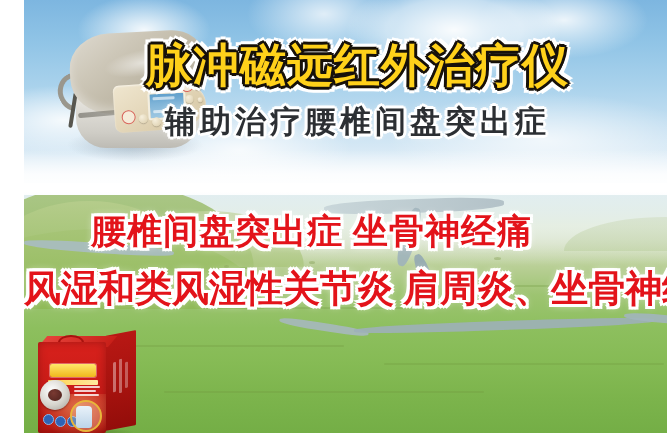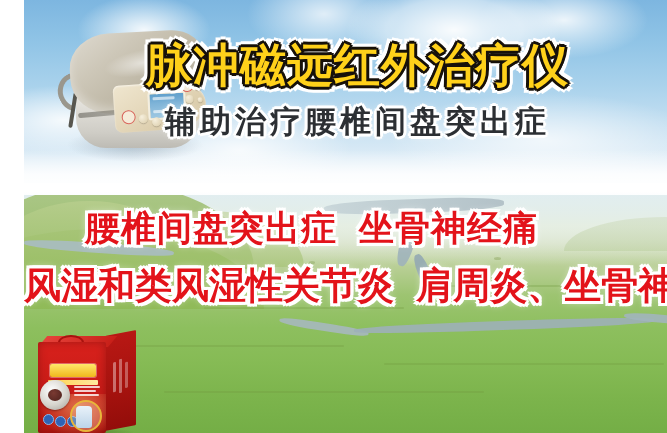--- a/index.html
+++ b/index.html
@@ -231,21 +231,21 @@
     font-family:Liberation Serif, serif;
     font-size:31px;font-weight:bold;letter-spacing:4px;
     color:#2c2f33;line-height:1;white-space:nowrap;
     text-shadow:
       -2px -2px 0 #ffffff, 2px -2px 0 #ffffff, -2px 2px 0 #ffffff, 2px 2px 0 #ffffff,
       -3px 0 0 #ffffff, 3px 0 0 #ffffff, 0 -3px 0 #ffffff, 0 3px 0 #ffffff,
       0 0 7px rgba(255,255,255,.9);
   }
   .redline{
     position:absolute;left:0;width:576px;text-align:center;
-    font-family:Liberation Mono, monospace;
+    font-family:Liberation Serif, serif;
     font-weight:bold;color:#e3131a;line-height:1;white-space:nowrap;
     text-shadow:
       -2px -2px 0 #ffffff, 2px -2px 0 #ffffff, -2px 2px 0 #ffffff, 2px 2px 0 #ffffff,
       -3px 0 0 #ffffff, 3px 0 0 #ffffff, 0 -3px 0 #ffffff, 0 3px 0 #ffffff,
       -3px -3px 0 #ffffff, 3px -3px 0 #ffffff, -3px 3px 0 #ffffff, 3px 3px 0 #ffffff,
       0 0 8px rgba(255,255,255,.95);
   }
   .redline.l1{top:214px;font-size:35px;letter-spacing:1px;}
   .redline.l2{top:270px;font-size:37px;letter-spacing:0px;}
 </style>

